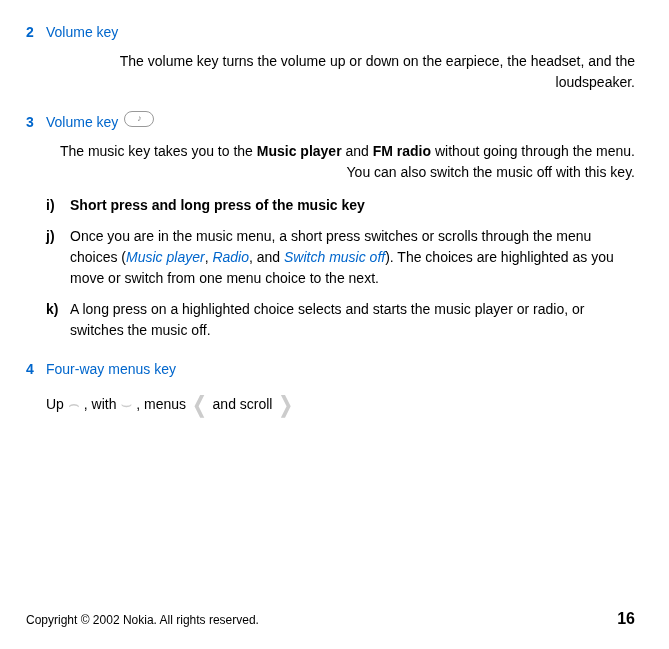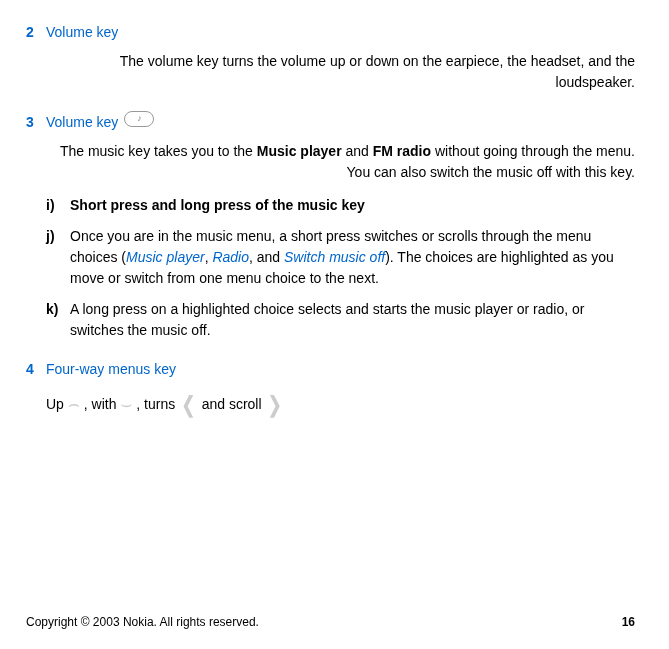--- a/index.html
+++ b/index.html
@@ -33,21 +33,21 @@
     .music-key-icon::after { content: "♪"; position: absolute; left: 50%; top: 50%; transform: translate(-50%, -52%); font-size: 9px; color: #888; }
     .arrow-up { color: #ccc; font-size: 18px; }
     .arrow-down { color: #ccc; font-size: 18px; }
     .arrow-left { color: #ccc; font-size: 22px; font-weight: bold; }
     .arrow-right { color: #ccc; font-size: 22px; font-weight: bold; }
     .footer {
       position: absolute; bottom: 18px; left: 26px; right: 34px;
       display: flex; justify-content: space-between; align-items: baseline;
       font-size: 12px;
     }
-    .page-num { font-weight: bold; font-size: 12px; }
+    .page-num { font-weight: bold; font-size: 16px; }
   </style>
 </head>
 <body>
 
 <div class="section">
   <div class="heading-row">
     <span class="num">2</span>
     <span class="heading">Volume key</span>
   </div>
   <p class="body-text">The volume key turns the volume up or down on the earpiece, the headset, and the loudspeaker.</p>
@@ -87,23 +87,23 @@
 <div class="section">
   <div class="heading-row">
     <span class="num">4</span>
     <span class="heading">Four-way menus key</span>
   </div>
   <div class="scroll-line">
     <span>Up</span>
     <span class="icon-box arrow-up">⌢</span>
     <span>, with</span>
     <span class="icon-box arrow-down">⌣</span>
-    <span>, turns</span>
+    <span>, menus</span>
     <span class="icon-box arrow-left">❬</span>
     <span>and scroll</span>
     <span class="icon-box arrow-right">❭</span>
   </div>
 </div>
 
 <div class="footer">
-  <span>Copyright © 2003 Nokia. All rights reserved.</span>
+  <span>Copyright © 2002 Nokia. All rights reserved.</span>
   <span class="page-num">16</span>
 </div>
 
 </body></html>

